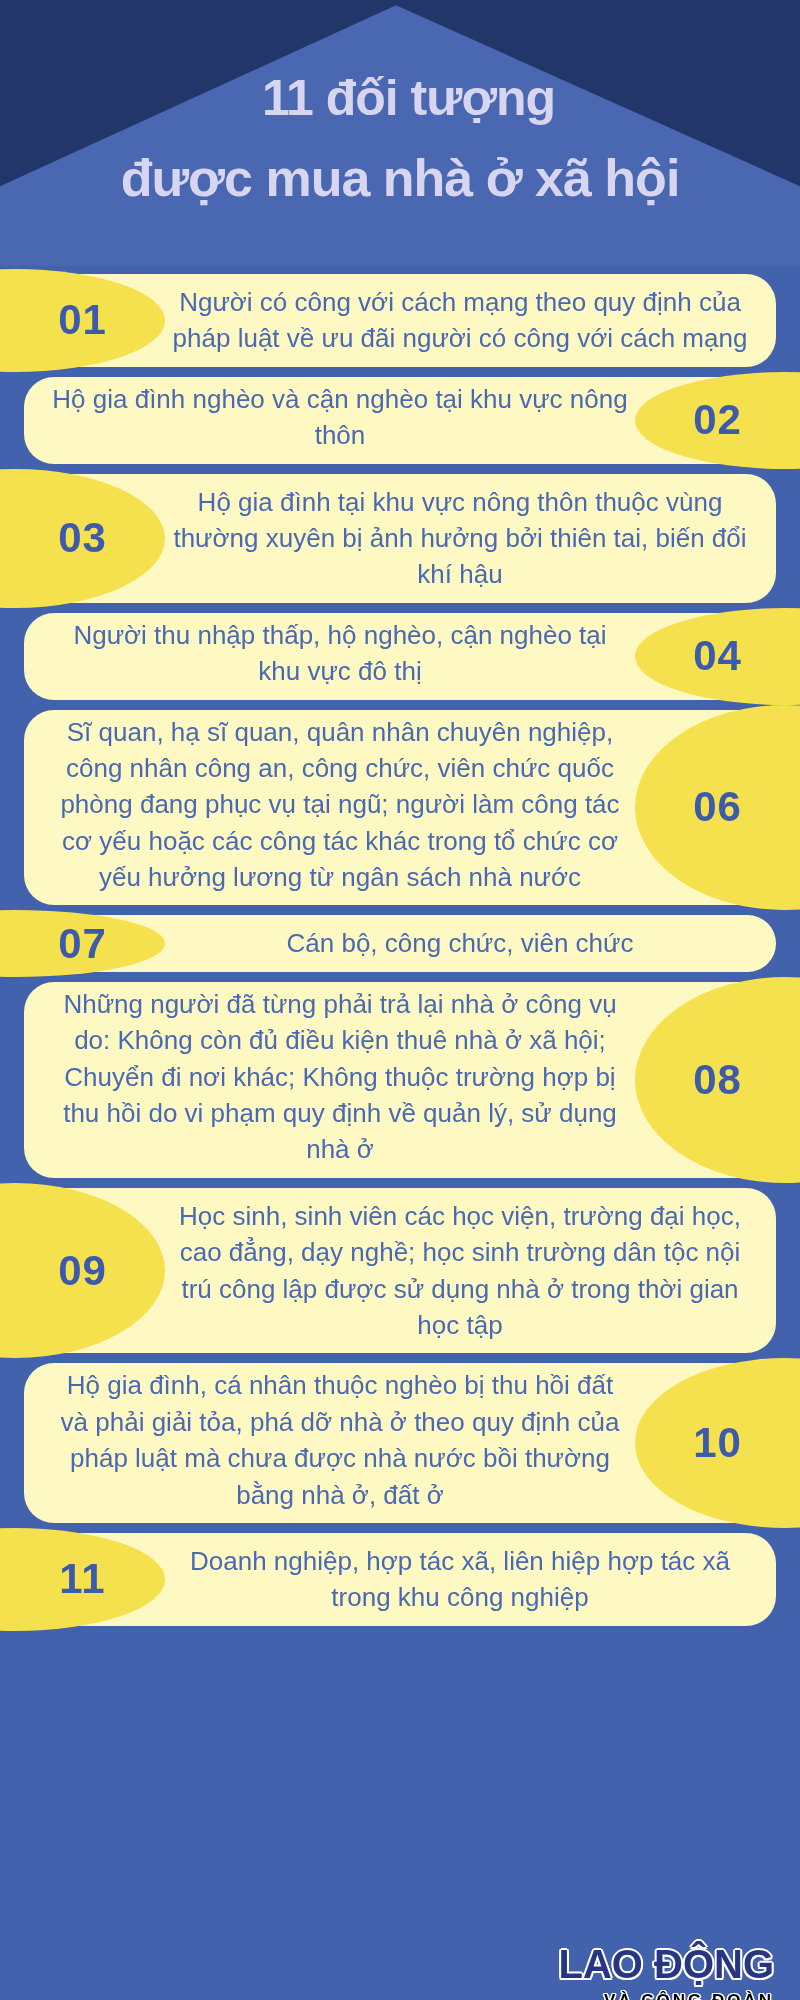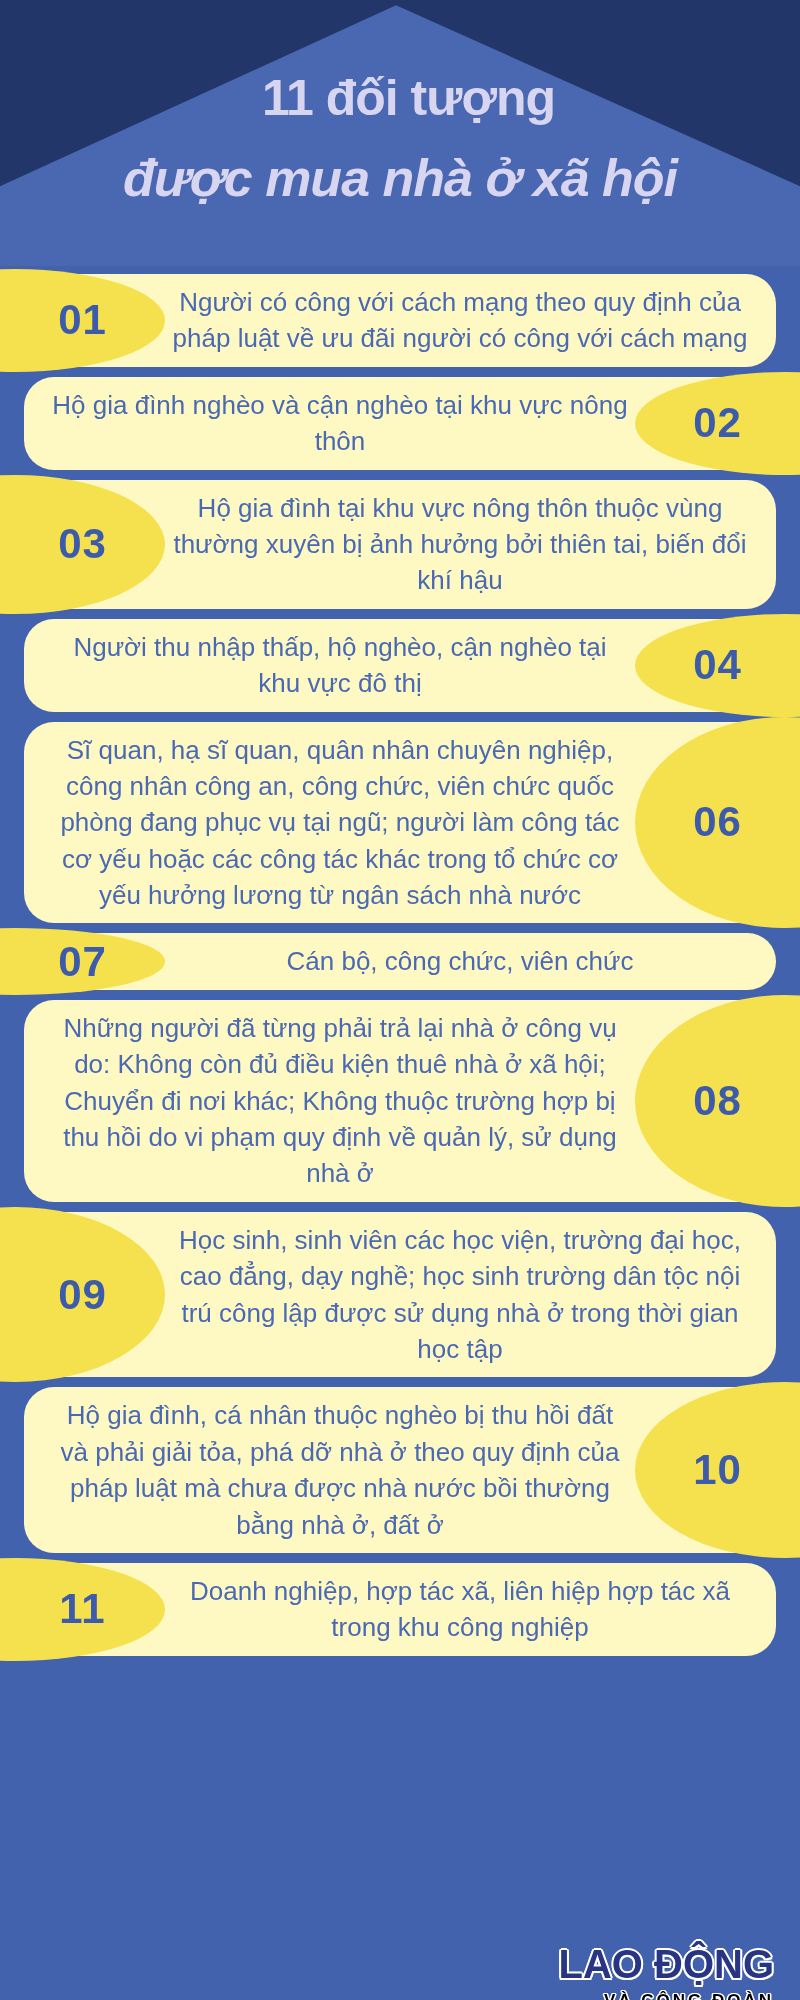--- a/index.html
+++ b/index.html
@@ -23,36 +23,36 @@
   }
   .title{
     position:absolute;left:0;right:0;top:58px;
     text-align:center;
     color:#D8D5F0;
     font-weight:800;
     letter-spacing:-1px;
     line-height:80px;
   }
   .title .t1{font-size:50px;padding-left:17px;}
-  .title .t2{font-size:52px;font-style:italic;}
+  .title .t2{font-size:52px;}
   
   .rows{padding-top:8px;}
   .row{position:relative;margin:0 0 10px 0;}
   .card{
     background:#fef9c3;
     border-radius:30px;
     min-height:56px;
     display:flex;align-items:center;justify-content:center;
     color:#4A69B4;
     font-size:26px;line-height:1.4;
     text-align:center;
     box-sizing:border-box;
   }
   .row.left  .card{margin-right:24px;padding:10px 26px 10px 170px;}
-  .row.right .card{margin-left:24px;padding:10px 170px 10px 26px;}
+  .row.right .card{margin-left:24px;padding:4px 170px 10px 26px;}
   .card .txt{width:100%;}
   .badge{
     position:absolute;top:-5px;bottom:-5px;width:300px;
     background:#F5E04E;border-radius:50%;
     display:flex;align-items:center;justify-content:center;
     z-index:2;box-sizing:border-box;
     color:#3C5BAB;font-size:42px;font-weight:800;letter-spacing:1px;
   }
   .row.left  .badge{left:-135px;padding-left:135px;}
   .row.right .badge{right:-135px;padding-right:135px;}

